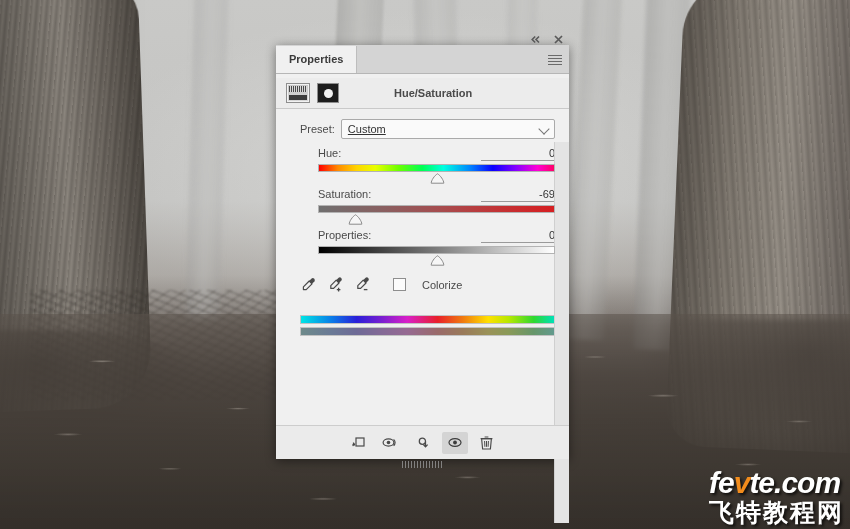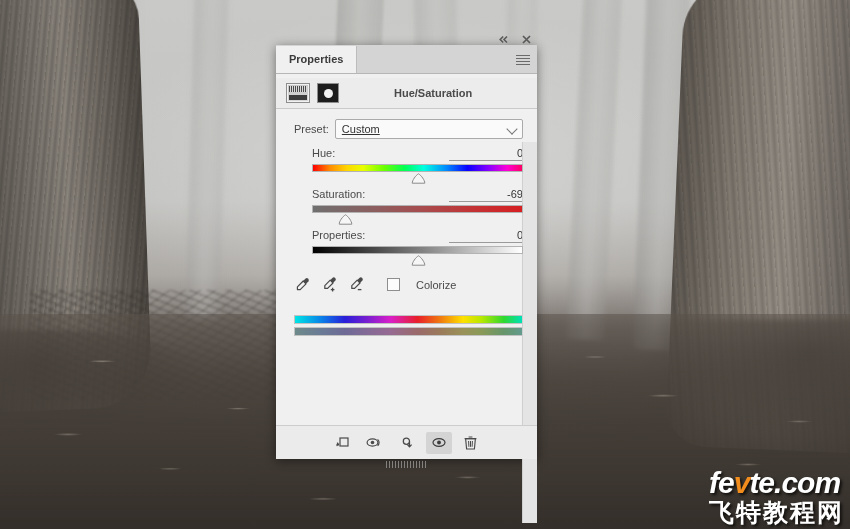--- a/index.html
+++ b/index.html
@@ -115,21 +115,21 @@
       radial-gradient(ellipse 2.4% 1.0% at 8% 56%, rgba(186,178,168,0.38), rgba(0,0,0,0) 70%),
       radial-gradient(ellipse 2.2% 0.9% at 94% 50%, rgba(182,174,164,0.36), rgba(0,0,0,0) 70%),
       linear-gradient(180deg, rgba(90,82,75,0.55) 0%, rgba(72,65,59,0.75) 28%, rgba(62,56,50,0.92) 70%, rgba(52,47,42,1) 100%);
     filter: blur(0.7px);
   }
 
   
   #panel {
     position: absolute;
     left: 276px; top: 45px;
-    width: 261px; height: 414px;
+    width: 293px; height: 414px;
     background: #f0f0f0;
     box-shadow: 0 2px 10px rgba(0,0,0,0.45);
     font-size: 11px;
     color: #3a3a3a;
   }
   
   #tabstrip {
     position: relative;
     height: 28px;
     background: #d4d4d4;
@@ -217,21 +217,21 @@
     font-size: 11px;
     font-weight: bold;
     color: #4a4a4a;
     margin-left: 4px;
     padding-left: 44px;
   }
 
   
   #panel-body {
     position: relative;
-    padding: 10px 14px 0 18px;
+    padding: 10px 14px 0 24px;
     height: 348px;
     box-sizing: border-box;
     background: #f0f0f0;
   }
   #right-gutter {
     position: absolute;
     right: 0; top: 33px;
     width: 14px; height: 381px;
     background: #e4e4e4;
     border-left: 1px solid #cfcfcf;

